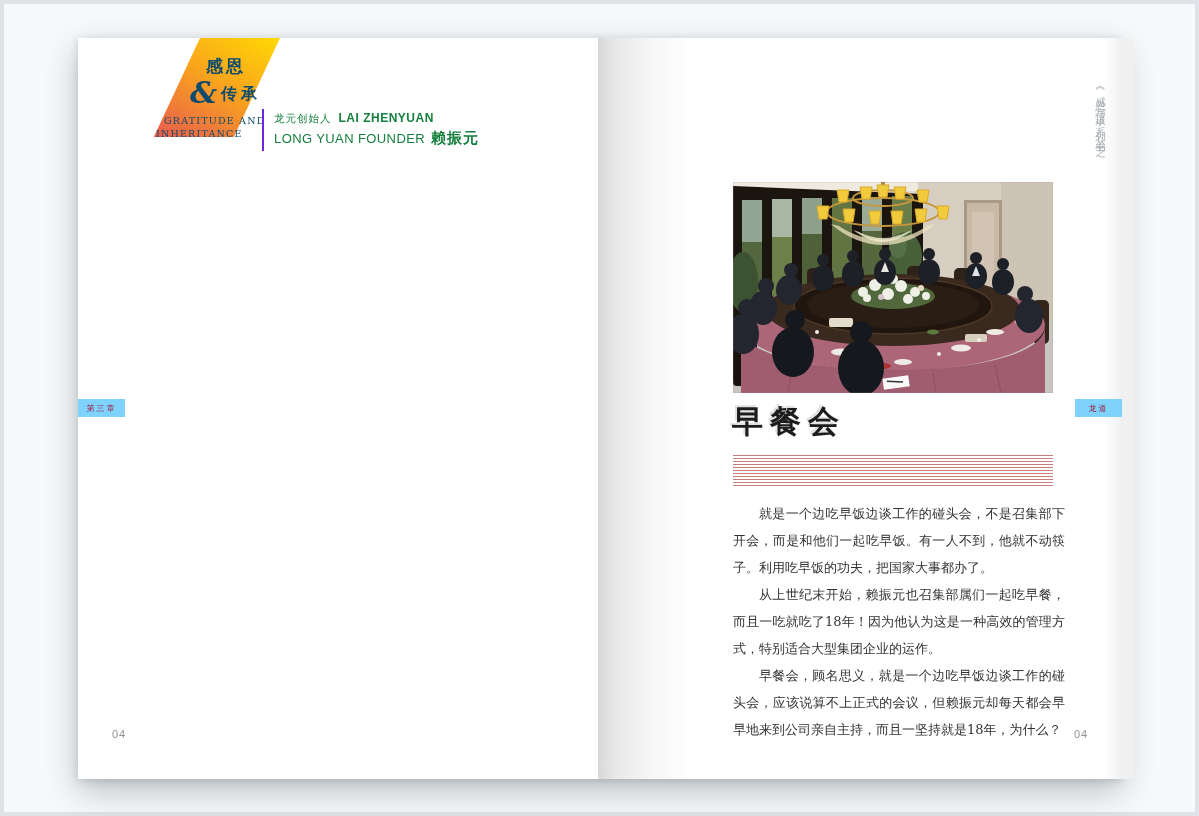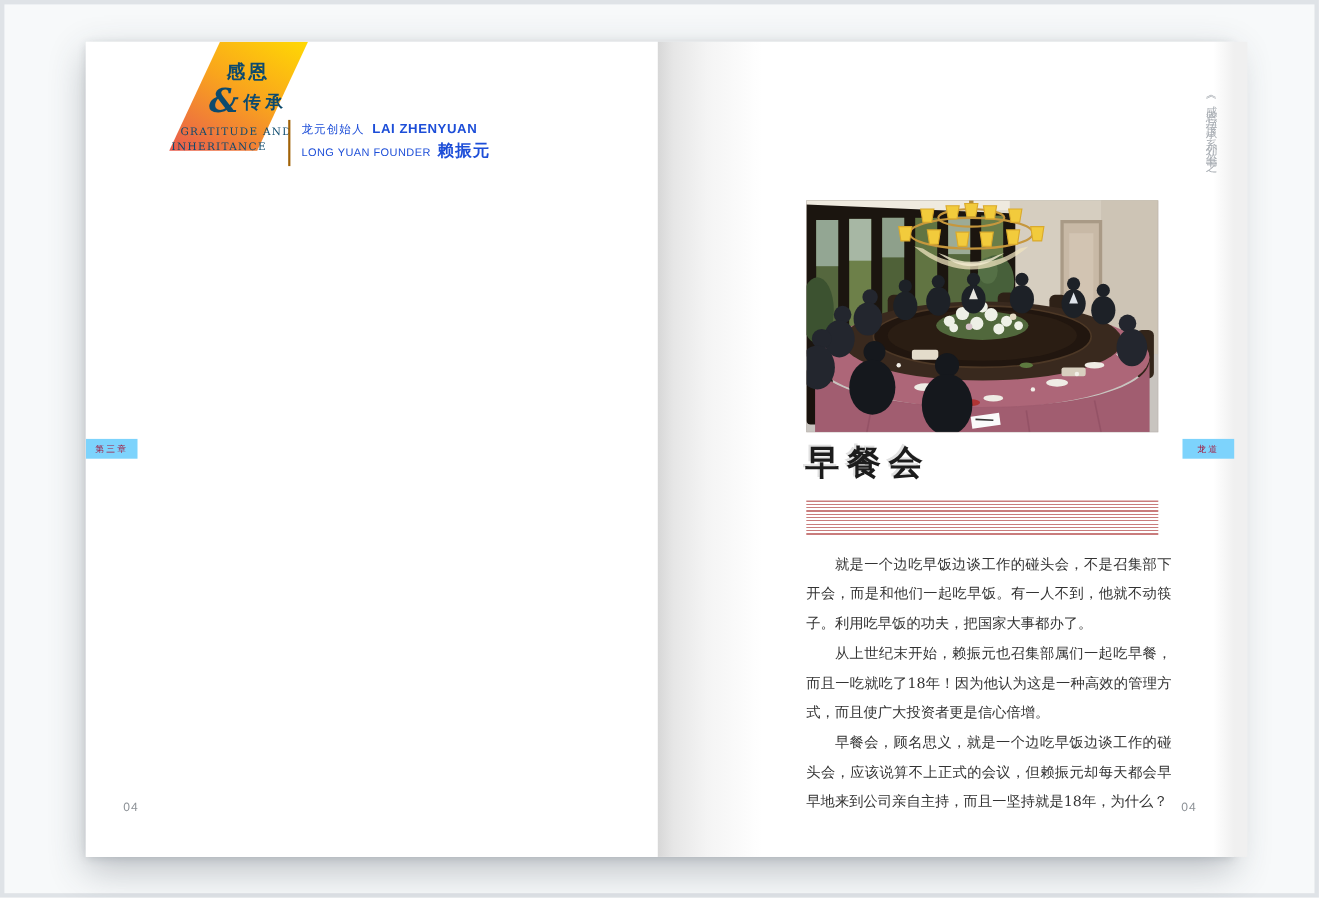--- a/index.html
+++ b/index.html
@@ -28,27 +28,27 @@
   }
   .logo-text{position:absolute;left:80px;top:20px;width:150px;color:#0c4a6e;line-height:1;}
   .logo-cn1{font-size:17px;letter-spacing:3px;margin-left:48px;font-weight:bold;}
   .logo-cn2{margin-top:3px;margin-left:32px;}
   .logo-amp{font-size:30px;font-style:italic;font-weight:bold;vertical-align:-4px;}
   .logo-cn2 .cn{font-size:16px;letter-spacing:4px;font-weight:bold;margin-left:4px;margin-top:30px;}
   .logo-en{font-size:9.5px;letter-spacing:1.2px;margin-top:8px;margin-left:6px;white-space:nowrap;}
   .logo-en2{margin-left:-2px;margin-top:3px;}
 
   .founder{
-    position:absolute;left:184px;top:71px;padding-left:10px;border-left:2px solid #a16207;
-    font-family:"Liberation Sans", sans-serif;color:#1d4ed8;line-height:1;white-space:nowrap;
+    position:absolute;left:184px;top:71px;padding-left:10px;border-left:2px solid #6d28d9;
+    font-family:"Liberation Sans", sans-serif;color:#15803d;line-height:1;white-space:nowrap;
   }
   .founder .row{margin-bottom:5px;}
   .founder .cn1{font-size:10.5px;letter-spacing:1px;}
   .founder .en1{font-size:12px;font-weight:bold;margin-left:7px;letter-spacing:.5px;}
-  .founder .en2{font-size:10px;letter-spacing:.4px;}
+  .founder .en2{font-size:13px;letter-spacing:.4px;}
   .founder .cn2{font-size:15px;font-weight:bold;margin-left:6px;letter-spacing:1px;}
 
   
   .bodytext{position:absolute;color:#333;font-size:13.5px;line-height:27px;text-align:justify;}
   .bodytext p{margin:0;}
   .bodytext p.indent{text-indent:2em;}
   .left-body{left:62px;top:141px;width:350px;}
   .right-body{left:135px;top:462px;width:332px;font-size:13px;}
 
   
@@ -289,21 +289,21 @@
 
         <rect x="0" y="0" width="320" height="211" fill="none" stroke="#9a948c" stroke-width="1" opacity="0.4"></rect>
       </svg>
     </div>
 
     <div class="section-title">早餐会</div>
     <div class="rules"></div>
 
     <div class="bodytext right-body">
       <p class="indent">就是一个边吃早饭边谈工作的碰头会，不是召集部下开会，而是和他们一起吃早饭。有一人不到，他就不动筷子。利用吃早饭的功夫，把国家大事都办了。</p>
-      <p class="indent">从上世纪末开始，赖振元也召集部属们一起吃早餐，而且一吃就吃了18年！因为他认为这是一种高效的管理方式，而且使广大投资者更是信心倍增。</p>
+      <p class="indent">从上世纪末开始，赖振元也召集部属们一起吃早餐，而且一吃就吃了18年！因为他认为这是一种高效的管理方式，特别适合大型集团企业的运作。</p>
       <p class="indent">早餐会，顾名思义，就是一个边吃早饭边谈工作的碰头会，应该说算不上正式的会议，但赖振元却每天都会早早地来到公司亲自主持，而且一坚持就是18年，为什么？</p>
     </div>
 
     <div class="tab tab-right">龙道</div>
     <div class="pagenum pagenum-right">04</div>
   </div>
 
 </div>
 
 </body></html>

